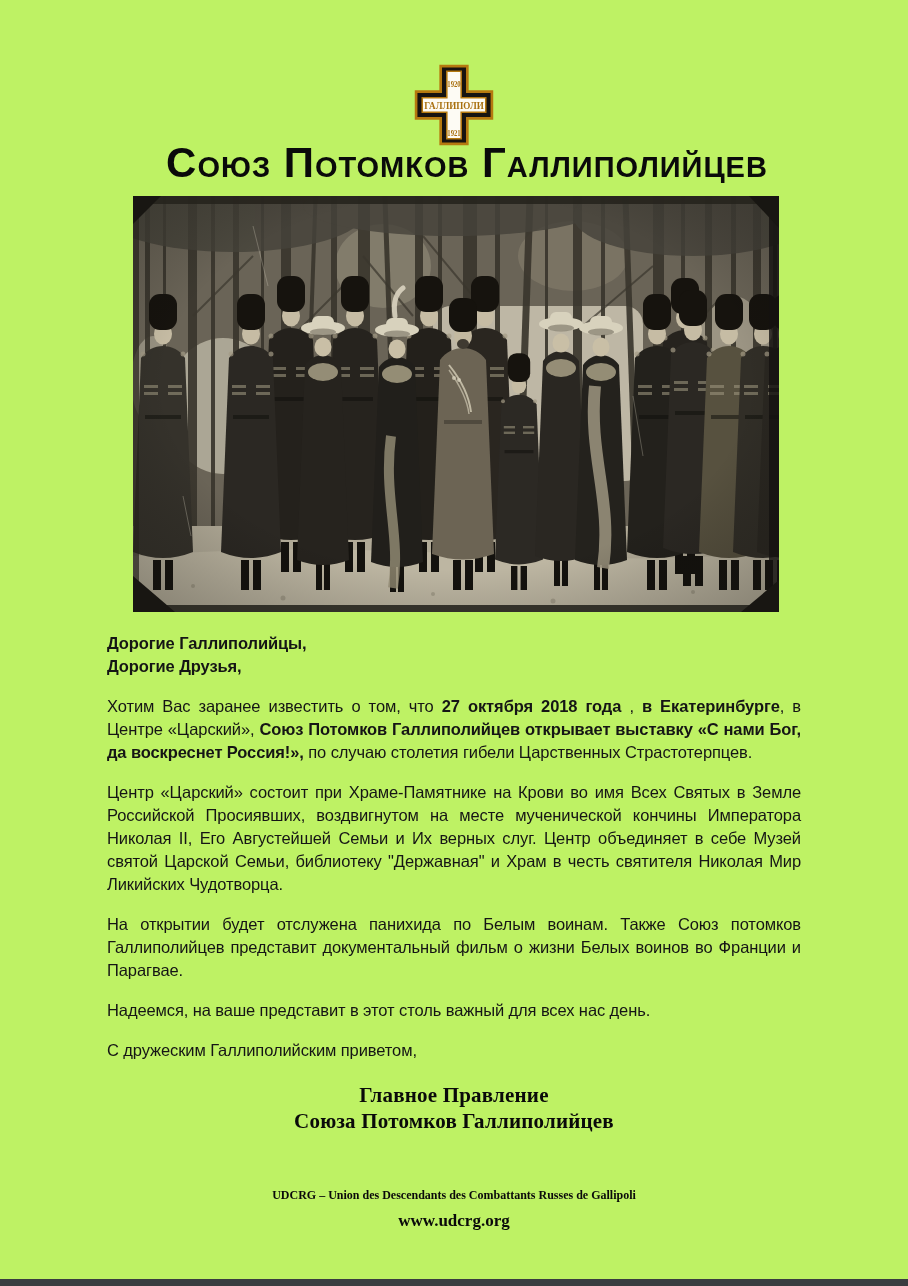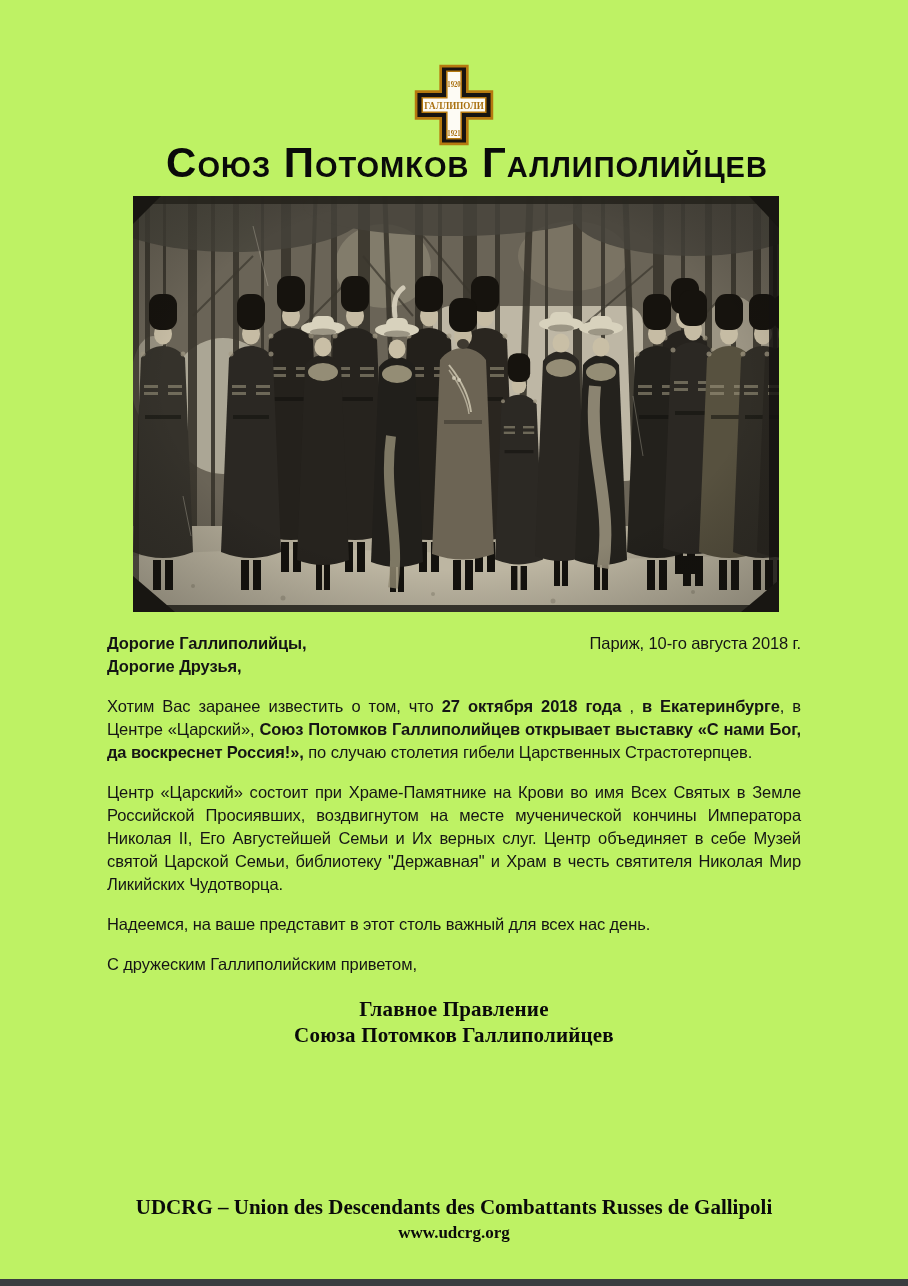--- a/index.html
+++ b/index.html
@@ -25,21 +25,21 @@
   .greet-row{display:flex;justify-content:space-between;align-items:flex-start;}
   .bold{font-weight:700;}
   .para{margin:17px 0 0 0;text-align:justify;}
   .para b{font-weight:700;}
   .signature{margin-top:20px;font-family:"Liberation Serif","DejaVu Serif",serif;
     font-weight:700;font-size:21px;line-height:26px;color:#0a0a0a;letter-spacing:0.2px;text-align:center;}
 
   
   .footer{position:absolute;top:1183px;left:0;width:100%;text-align:center;
     font-family:"Liberation Serif","DejaVu Serif",serif;font-weight:700;color:#0a0a0a;}
-  .footer .org{font-size:21px;line-height:25px;margin-top:12px;}
+  .footer .org{font-size:12px;line-height:25px;}
   .footer .url{font-size:17px;line-height:25px;}
 
   .bottom-bar{position:absolute;left:0;bottom:0;width:100%;height:7px;background:#3a3d40;}
 </style>
 </head>
 <body>
 
 <div class="page">
 
   <div class="logo-wrap">
@@ -214,26 +214,26 @@
         <polygon points="646,0 616,0 646,32"></polygon>
         <polygon points="0,416 0,380 42,416"></polygon>
         <polygon points="646,416 646,384 608,416"></polygon>
       </g>
     </svg>
   </div>
 
   <div class="letter">
     <div class="greet-row">
       <span class="bold">Дорогие Галлиполийцы,</span>
-      <span>Париж, 10-го августа 2018 г.</span>
     </div>
     <div class="bold">Дорогие Друзья,</div>
 
     <p class="para"><span>Хотим Вас заранее известить о том, что </span><b>27 октября 2018 года </b><span>, </span><b>в Екатеринбурге</b><span>, в Центре «Царский», </span><b>Союз Потомков Галлиполийцев открывает выставку «С нами Бог, да воскреснет Россия!»,</b><span> по случаю столетия гибели Царственных Страстотерпцев.</span></p>
     <p class="para">Центр «Царский» состоит при Храме-Памятнике на Крови во имя Всех Святых в Земле Российской Просиявших, воздвигнутом на месте мученической кончины Императора Николая II, Его Августейшей Семьи и Их верных слуг. Центр объединяет в себе Музей святой Царской Семьи, библиотеку "Державная" и Храм в честь святителя Николая Мир Ликийских Чудотворца.</p>
+    <p class="para">На открытии будет отслужена панихида по Белым воинам. Также Союз потомков Галлиполийцев представит документальный фильм о жизни Белых воинов во Франции и Парагвае.</p>
     <p class="para">Надеемся, на ваше представит в этот столь важный для всех нас день.</p>
     <p class="para">С дружеским Галлиполийским приветом,</p>
 
     <div class="signature">
       <div>Главное Правление</div>
       <div>Союза Потомков Галлиполийцев</div>
     </div>
   </div>
 
   <div class="footer">

